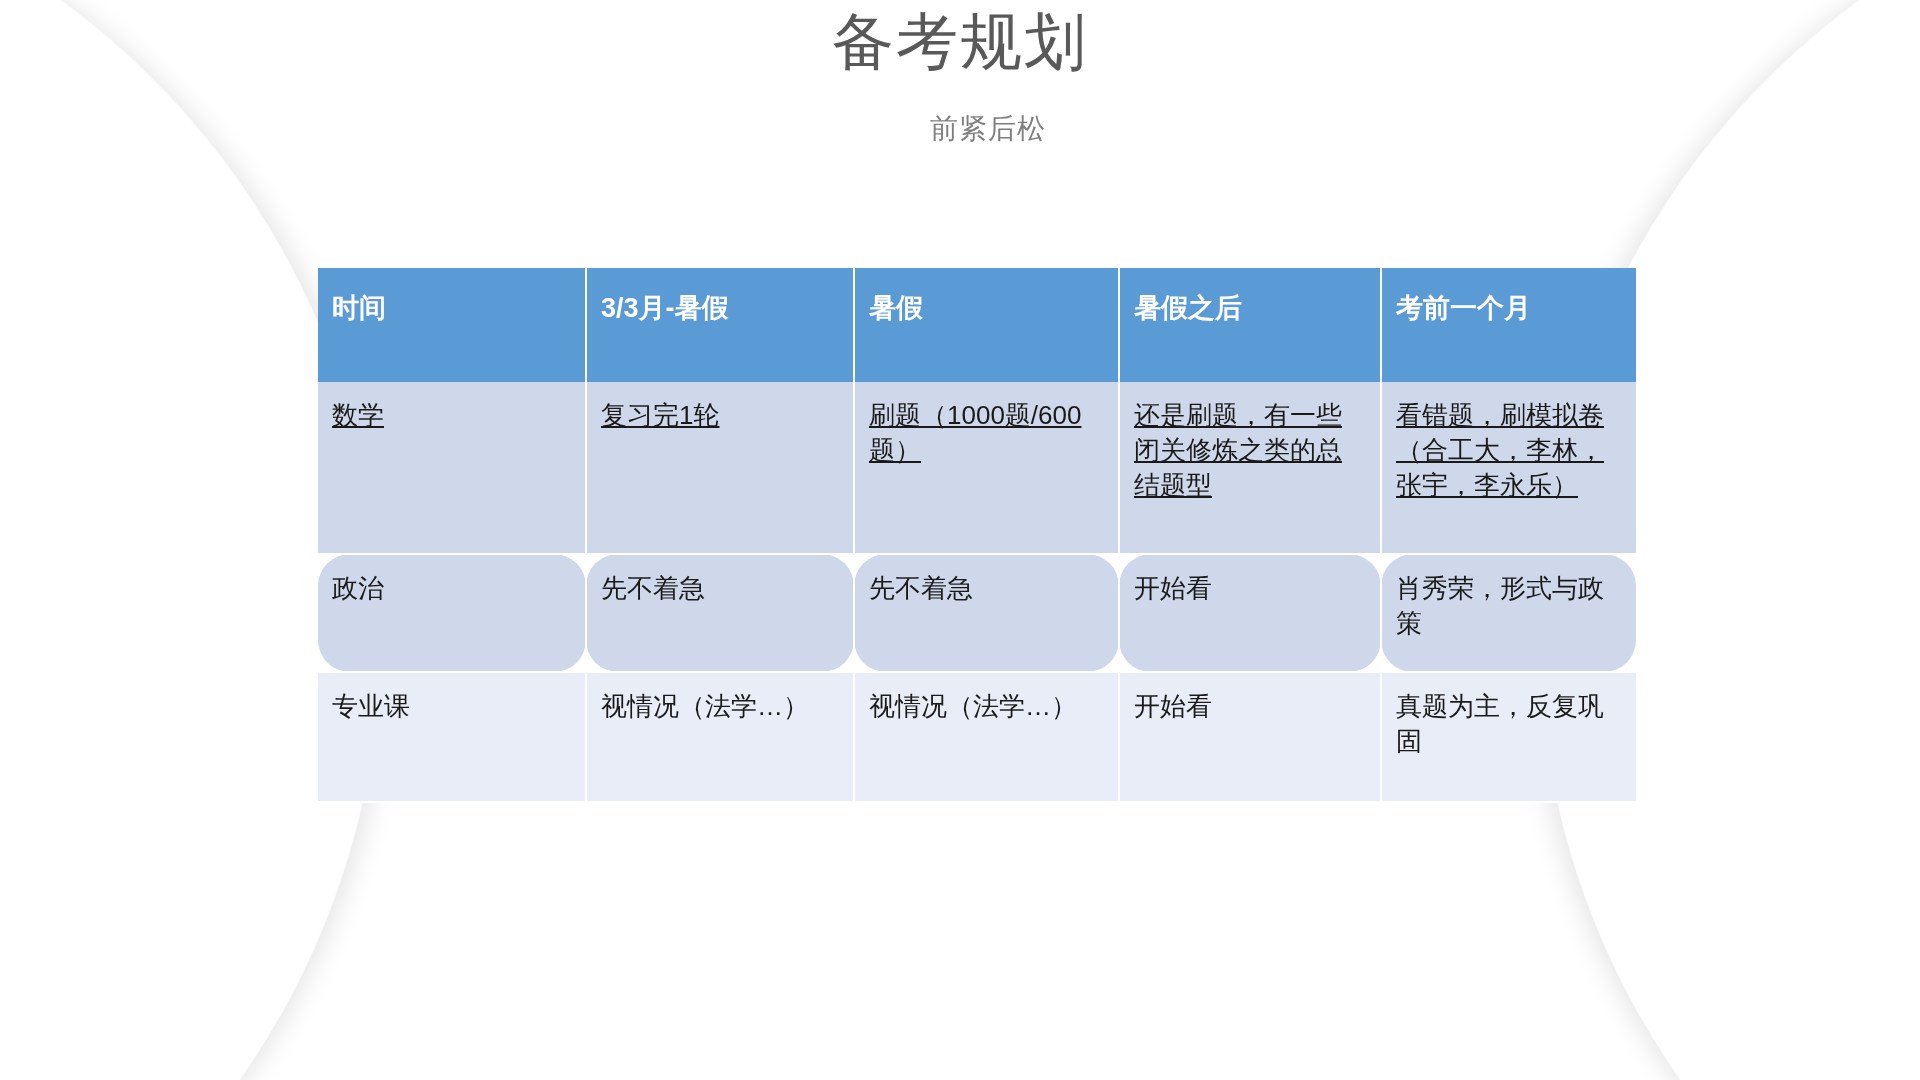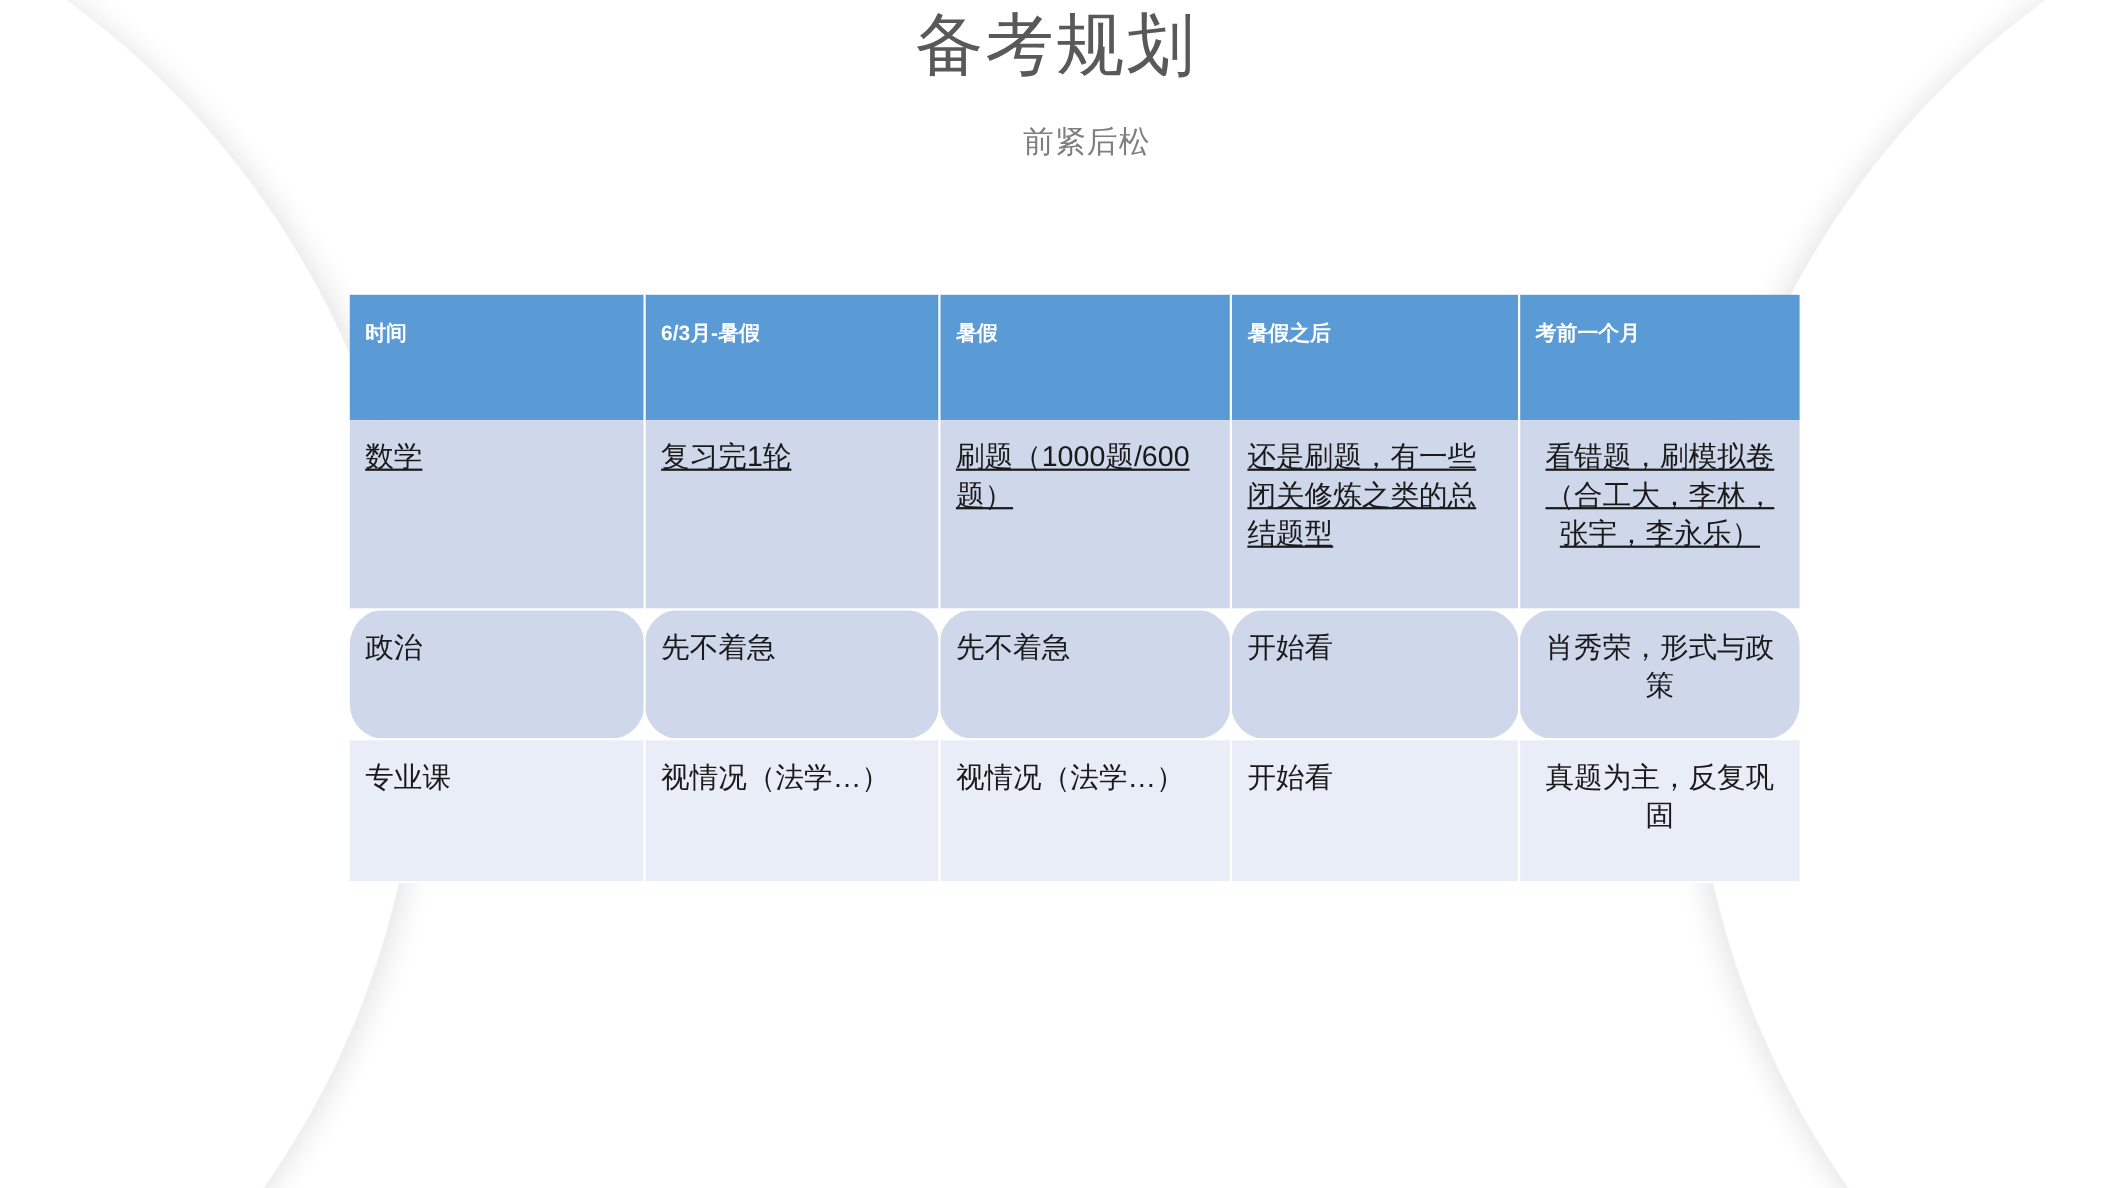--- a/index.html
+++ b/index.html
@@ -87,41 +87,41 @@
   table.plan col.c0 { width: 268px; }
   table.plan col.c1 { width: 268px; }
   table.plan col.c2 { width: 265px; }
   table.plan col.c3 { width: 262px; }
   table.plan col.c4 { width: 255px; }
 
   table.plan thead th {
     background: #5b9bd5;
     color: #ffffff;
     font-weight: bold;
-    font-size: 19px;
+    font-size: 27px;
     text-align: left;
     vertical-align: top;
     padding: 22px 14px 0 14px;
     height: 114px;
     border-right: 2px solid #ffffff;
     box-sizing: border-box;
   }
   table.plan thead th:last-child { border-right: none; }
 
   table.plan tbody td {
     vertical-align: top;
     text-align: left;
     padding: 16px 14px 18px 14px;
     border-right: 2px solid #ffffff;
     border-bottom: 2px solid #ffffff;
     line-height: 1.35;
     box-sizing: border-box;
     word-break: break-word;
   }
-  table.plan tbody td:last-child { border-right: none; text-align: center; }
+  table.plan tbody td:last-child { border-right: none; }
 
   table.plan tbody tr.band-dark td { background: #cfd8ea; }
   table.plan tbody tr.band-light td { background: #e8edf7; }
 
   tr.row-math td    { height: 172px; text-decoration: underline; }
   tr.row-english td { height: 140px; }
   tr.row-politics td{ height: 118px; border-radius: 32px; }
   tr.row-major td   { height: 130px; }
 </style>
 </head>
@@ -140,21 +140,21 @@
       <colgroup>
         <col class="c0">
           <col class="c1">
           <col class="c2">
           <col class="c3">
           <col class="c4">
       </colgroup>
       <thead>
         <tr>
           <th>时间</th>
-          <th>6/3月-暑假</th>
+          <th>3/3月-暑假</th>
           <th>暑假</th>
           <th>暑假之后</th>
           <th>考前一个月</th>
         </tr>
       </thead>
       <tbody>
         <tr class="band-dark row-math">
           <td>数学</td>
           <td>复习完1轮</td>
           <td>刷题（1000题/600题）</td>

